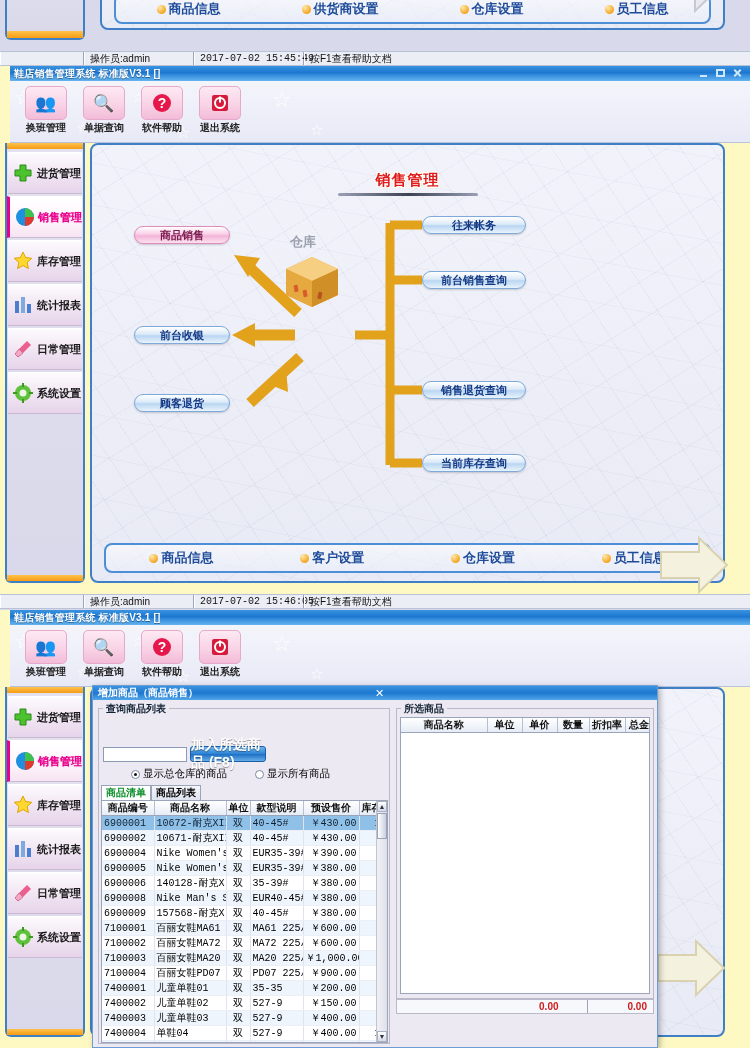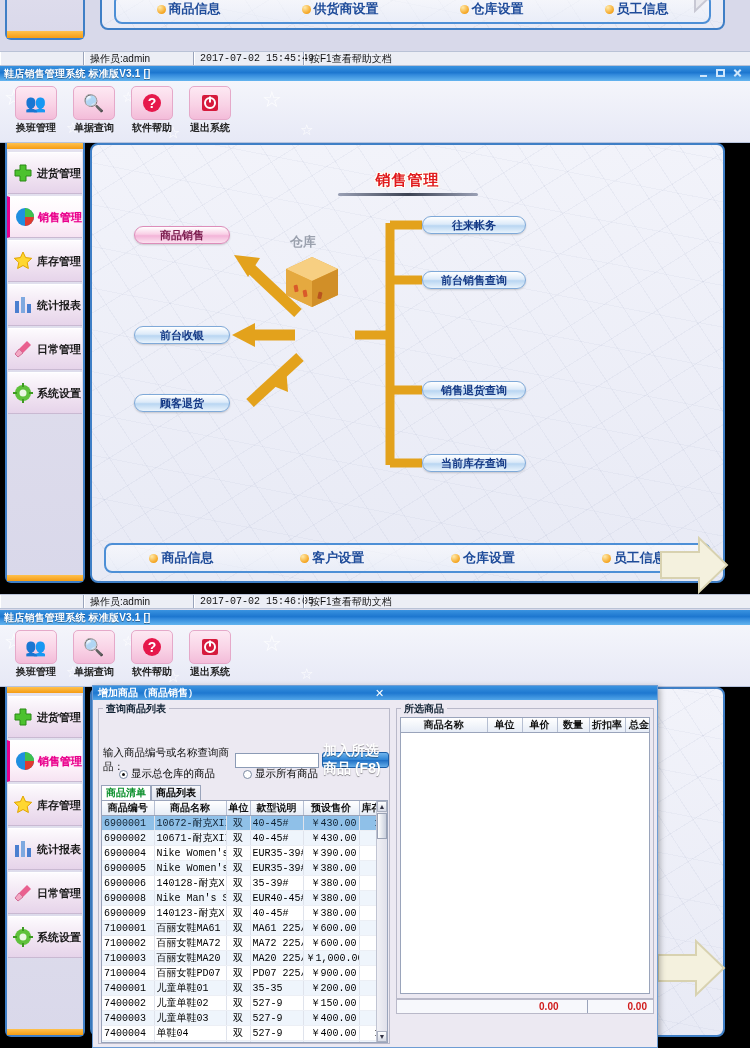--- a/index.html
+++ b/index.html
@@ -5,21 +5,21 @@
   * { box-sizing: border-box; margin:0; padding:0; }
   html,body{ width:750px; height:1048px; overflow:hidden; }
   body{
     font-family:"Liberation Sans","DejaVu Sans",sans-serif;
     font-size:12px;
     background:#d8d9ea;
   }
   .page{ position:relative; width:750px; height:1048px; }
 
   
-  .win{ position:absolute; left:0; width:750px; background:#000000; }
+  .win{ position:absolute; left:0; width:750px; background:#fef9c3;padding-left:10px; }
   .titlebar{
     height:15px;
     background:linear-gradient(to bottom,#3a93e0 0%,#1c76cf 45%,#2e86da 55%,#63b4ef 100%);
     display:flex; align-items:center; padding:0 4px;
     color:#fff; font-size:10px; font-weight:bold;
     white-space:nowrap; overflow:hidden;
   }
   .titlebar .tb-title{ flex:1; text-shadow:0 1px 0 rgba(0,0,0,.35); letter-spacing:.2px;}
   .tb-btns{ display:flex; gap:8px; align-items:center; padding-right:4px;}
   .tb-btn{ width:9px;height:9px; position:relative; cursor:default;}
@@ -582,28 +582,27 @@
       <div class="dlg-title">
         <span>增加商品（商品销售）</span>
         <span class="dlg-x">✕</span>
       </div>
 
       <div class="gbox" style="left:5px; top:22px; width:292px; height:336px;">
         <div class="gbox-lg">查询商品列表</div>
 
 
         <div style="position:absolute;left:4px;top:37px;display:flex;align-items:center;gap:3px;">
-          <span class="lbl">输入商品编号或名称查询商品：</span>
           <input class="tbox" style="width: 84px; font-size: 10px;" value="">
           <div class="btn-blue" style="width:76px;height:16px;">
             <span>加入所选商品 (F8)</span>
           </div>
         </div>
 
-        <div style="position:absolute;left:20px;top:58px;display:flex;gap:28px;">
+        <div style="position:absolute;left:32px;top:58px;display:flex;gap:28px;">
           <label class="radio on">
             <i></i>
             <span>显示总仓库的商品</span>
           </label>
           <label class="radio">
             <i></i>
             <span>显示所有商品</span>
           </label>
         </div>
 
@@ -680,21 +679,21 @@
                 <tr>
                   <td>6900008</td>
                   <td>Nike Man's SH</td>
                   <td class="mid">双</td>
                   <td>EUR40-45#</td>
                   <td class="num">￥380.00</td>
                   <td class="num">8</td>
                 </tr>
                 <tr>
                   <td>6900009</td>
-                  <td>140123-耐克X</td>
+                  <td>157568-耐克X</td>
                   <td class="mid">双</td>
                   <td>40-45#</td>
                   <td class="num">￥380.00</td>
                   <td class="num">3</td>
                 </tr>
                 <tr>
                   <td>7100001</td>
                   <td>百丽女鞋MA61</td>
                   <td class="mid">双</td>
                   <td>MA61 225/</td>

